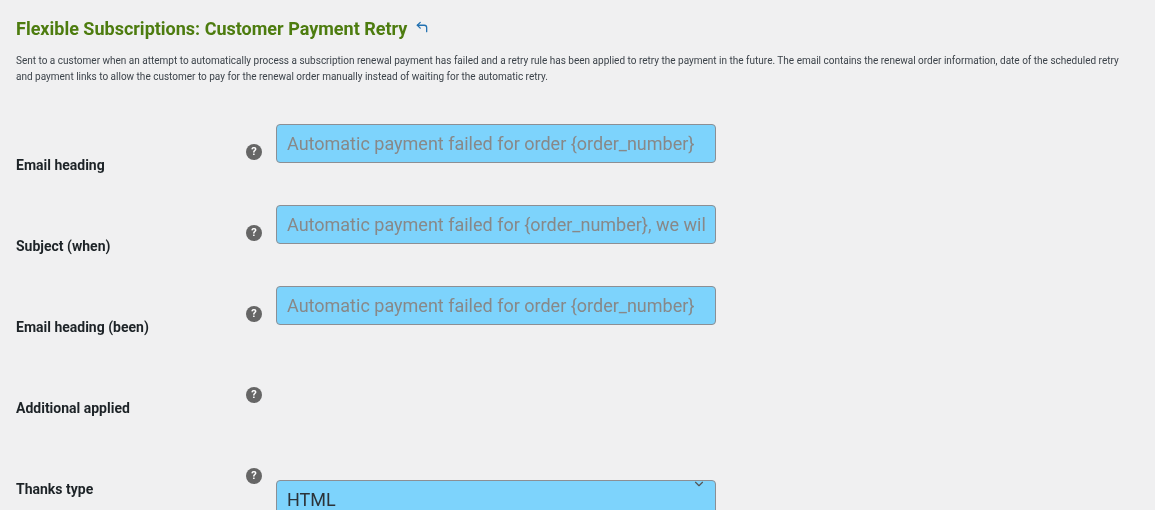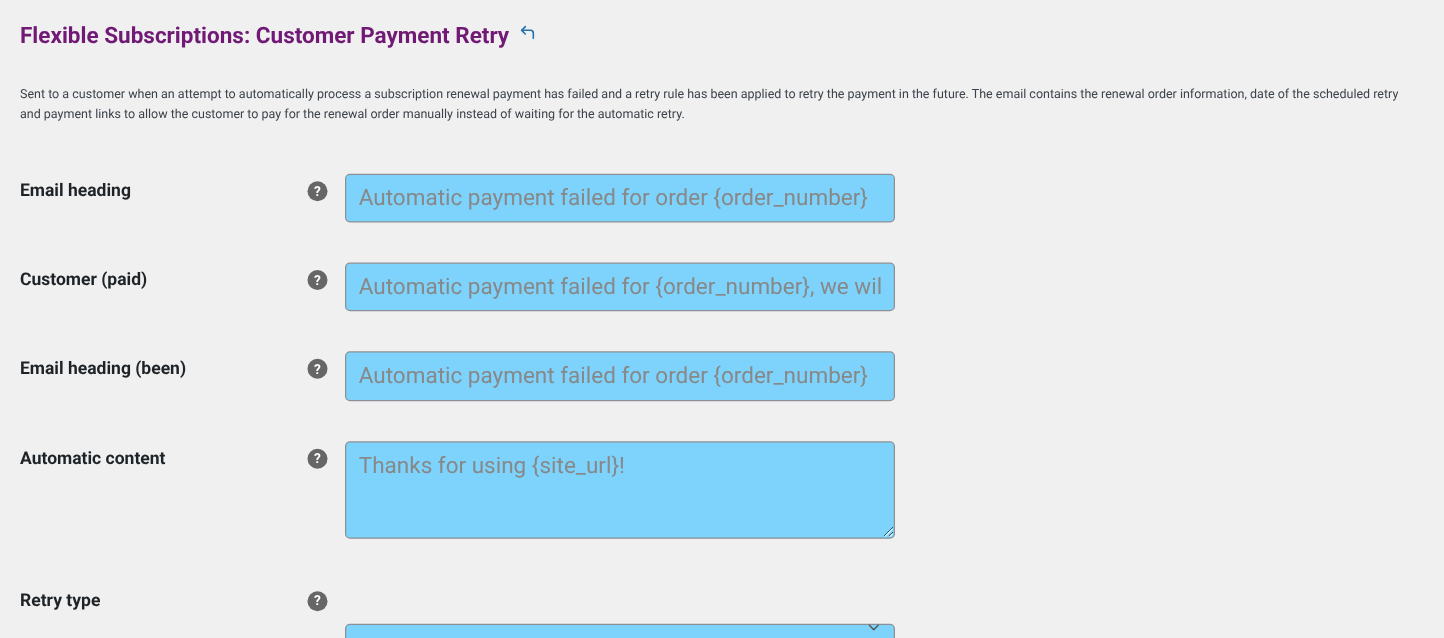--- a/index.html
+++ b/index.html
@@ -10,22 +10,22 @@
       font-size: 13px;
       padding: 0;
       width: 1155px;
     }
     .page {
       padding: 18px 16px 20px 16px;
     }
     h2.section-title {
       font-size: 18px;
       font-weight: 700;
-      color: #701a75;
-      margin-bottom: 29px;
+      color: #4d7c0f;
+      margin-bottom: 14px;
       display: flex;
       align-items: center;
       gap: 8px;
     }
     .back-link {
       display: inline-flex;
       align-items: center;
       color: #2271b1;
       text-decoration: none;
       font-size: 14px;
@@ -49,20 +49,21 @@
       display: flex;
       align-items: center;
       justify-content: space-between;
       padding-right: 14px;
       padding-top: 6px;
     }
     .form-label {
       font-size: 14px;
       font-weight: 700;
       color: #1d2327;
+      margin-top: 27px;
     }
     .help-icon {
       width: 16px;
       height: 16px;
       border-radius: 50%;
       background: #666;
       color: #fff;
       display: inline-flex;
       align-items: center;
       justify-content: center;
@@ -138,51 +139,48 @@
       <label class="form-label">Email heading</label>
       <span class="help-icon">?</span>
     </div>
     <div class="form-field-col">
       <input type="text" placeholder="Automatic payment failed for order {order_number}" style="">
     </div>
   </div>
 
   <div class="form-row">
     <div class="form-label-col">
-      <label class="form-label">Customer (paid)</label>
+      <label class="form-label">Subject (when)</label>
       <span class="help-icon">?</span>
     </div>
     <div class="form-field-col">
       <input type="text" placeholder="Automatic payment failed for {order_number}, we will retry {retry_time}" style="">
     </div>
   </div>
 
   <div class="form-row">
     <div class="form-label-col">
       <label class="form-label">Email heading (been)</label>
       <span class="help-icon">?</span>
     </div>
     <div class="form-field-col">
       <input type="text" placeholder="Automatic payment failed for order {order_number}" style="">
     </div>
   </div>
 
   <div class="form-row">
     <div class="form-label-col">
-      <label class="form-label">Automatic content</label>
+      <label class="form-label">Additional applied</label>
       <span class="help-icon">?</span>
-    </div>
-    <div class="form-field-col">
-      <textarea placeholder="Thanks for using {site_url}!" style=""></textarea>
     </div>
   </div>
 
   <div class="form-row">
     <div class="form-label-col">
-      <label class="form-label">Retry type</label>
+      <label class="form-label">Thanks type</label>
       <span class="help-icon">?</span>
     </div>
     <div class="form-field-col">
       <div class="select-wrap">
         <select>
           <option>HTML</option>
         </select>
         <span class="chevron">
           <svg viewBox="0 0 24 24" fill="none" stroke="currentColor" stroke-width="2" stroke-linecap="round" stroke-linejoin="round">
             <polyline points="6 9 12 15 18 9"></polyline>

